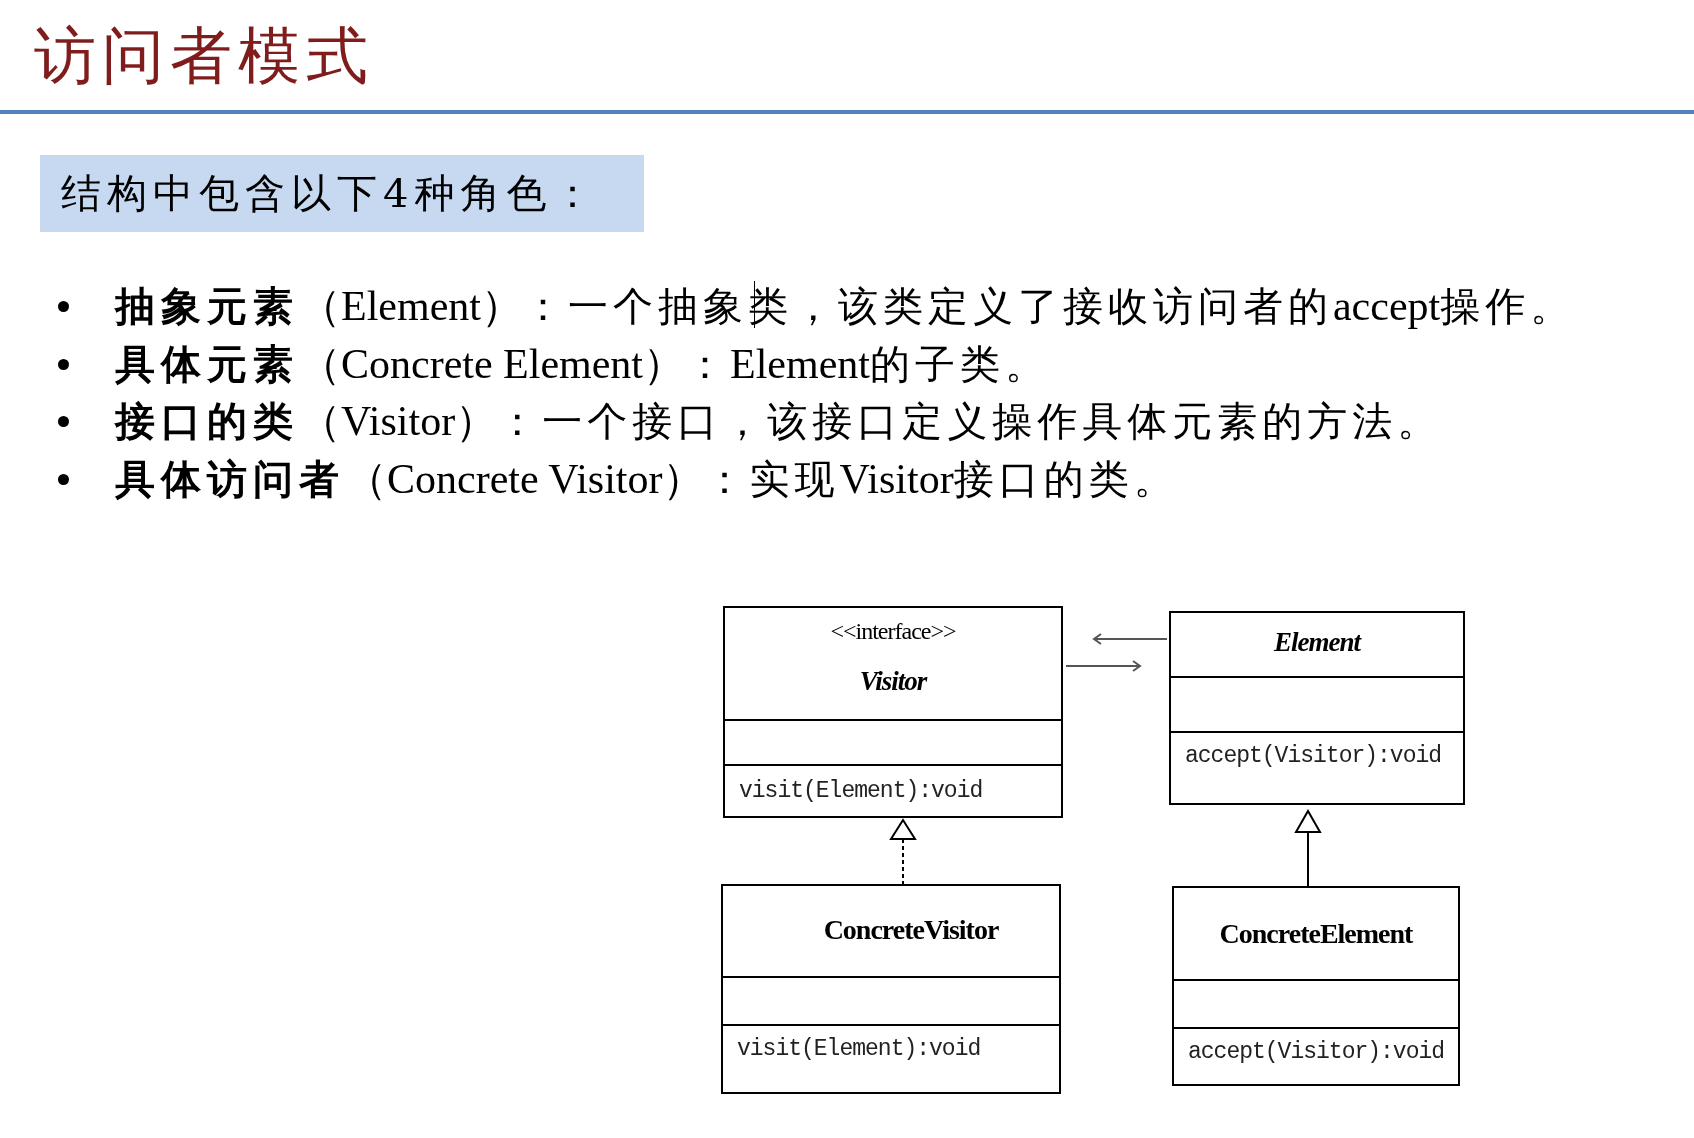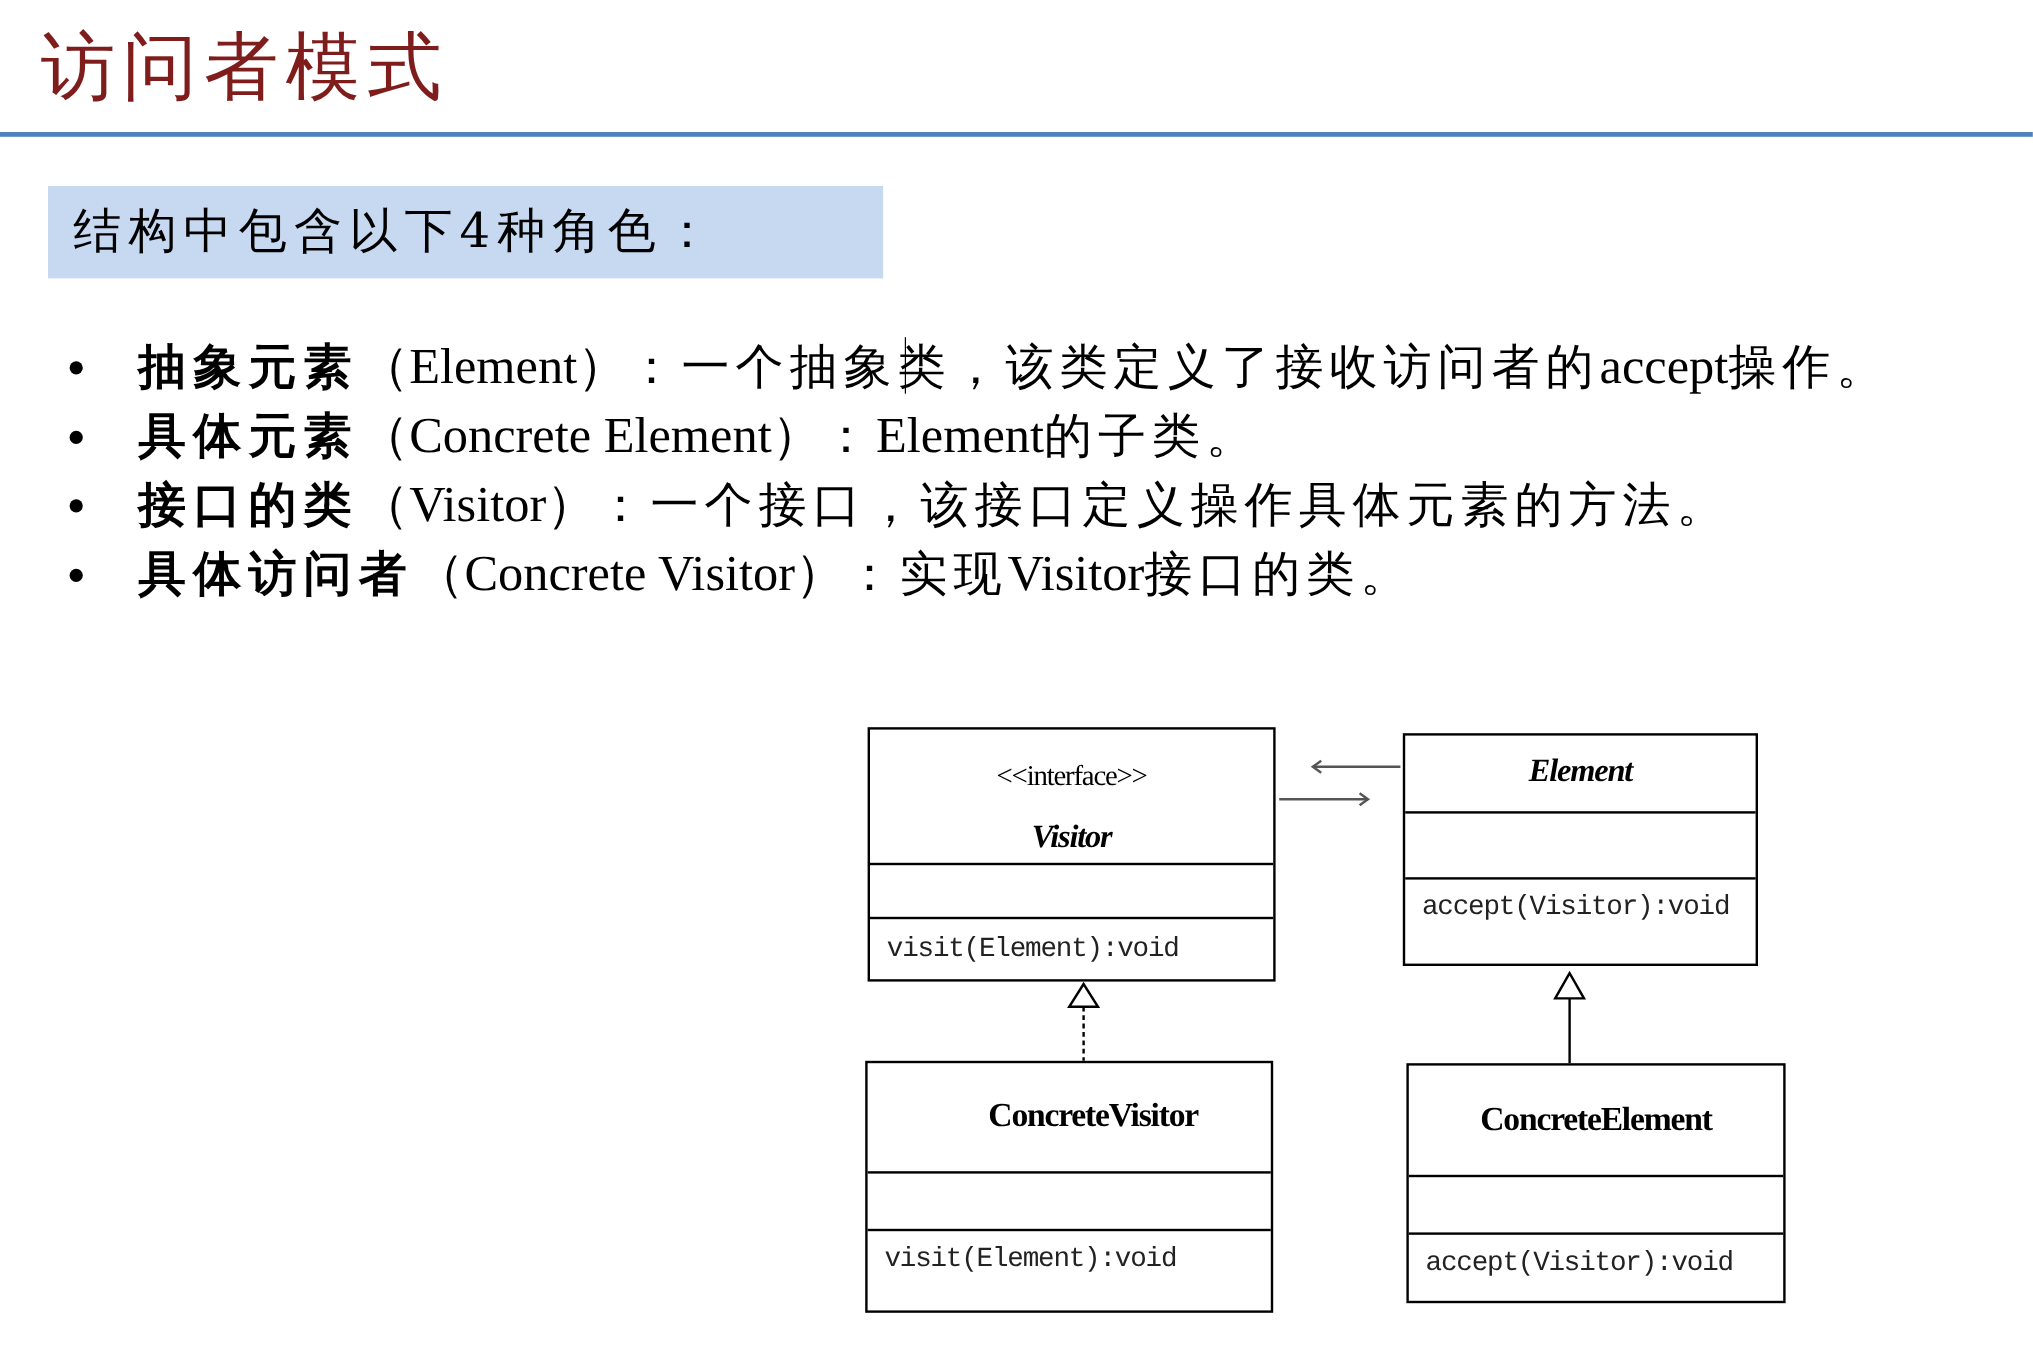--- a/index.html
+++ b/index.html
@@ -1,21 +1,21 @@
 <!DOCTYPE html>
 <html><head>
 <meta charset="utf-8">
 <style>
   html, body { margin: 0; padding: 0; background: #ffffff; }
   body { width: 1694px; height: 1138px; position: relative; overflow: hidden;
          font-family: "Liberation Serif", "DejaVu Serif", serif; color: #000; }
   .slide-title { position: absolute; left: 34px; top: 18px; font-size: 62px; line-height: 76px;
                  color: #7f1d1d; letter-spacing: 6px; font-family: "DejaVu Serif", serif; }
   .title-rule { position: absolute; left: 0; top: 110px; width: 1694px; height: 4px; background: #4F81BD; }
-  .highlight-box { position: absolute; left: 40px; top: 155px; width: 696px; height: 77px; background: #C6D9F1; }
+  .highlight-box { position: absolute; left: 40px; top: 155px; width: 604px; height: 77px; background: #C6D9F1; }
   .highlight-text { position: absolute; left: 21px; top: 0; line-height: 77px; font-size: 40px;
                     letter-spacing: 6px; font-family: "DejaVu Serif", serif; white-space: nowrap; }
   .bullet-list { position: absolute; left: 58px; top: 277px; margin: 0; padding: 0; list-style: none; }
   .bullet-row { position: relative; height: 57.5px; line-height: 57.5px; font-size: 40px; white-space: nowrap; }
   .bullet-dot { position: absolute; left: 0; top: 24px; width: 11px; height: 11px; border-radius: 50%; background: #000; }
   .bullet-content { position: absolute; left: 57px; top: 0; }
   .role-name { font-weight: bold; letter-spacing: 6px; font-family: "DejaVu Serif", serif; }
   .role-paren { font-family: "Liberation Serif", serif; font-size: 42px; }
   .role-desc { letter-spacing: 5px; font-family: "DejaVu Serif", serif; text-align: center; }
   .role-desc .latin, .role-paren .latin { letter-spacing: 0; font-family: "Liberation Serif", serif; font-size: 42px; }
@@ -67,21 +67,21 @@
     <span class="bullet-dot"></span>
     <span class="bullet-content">
       <span class="role-name">具体访问者</span><span class="role-paren">（Concrete Visitor）</span><span class="role-desc"><span>：实现</span><span class="latin">Visitor</span><span>接口的类。</span></span>
     </span>
   </li>
 </ul>
 
 <div class="uml">
 
   <div class="uml-class" style="left:723px; top:606px; width:340px; height:212px;">
-    <div class="uml-section" style="top:0; height:90px;margin-top:16px;">
+    <div class="uml-section" style="top:0; height:90px;">
       <div class="uml-name stereotype" style="top:10px;">&lt;&lt;interface&gt;&gt;</div>
       <div class="uml-name classname-italic" style="top:58px;">Visitor</div>
     </div>
     <div class="uml-section div" style="top:111px; height:47px;"></div>
     <div class="uml-section div" style="top:156px; height:54px;">
       <div class="op" style="top:12px;">visit(Element):void</div>
     </div>
   </div>
 
   <div class="uml-class" style="left:1169px; top:611px; width:296px; height:194px;">
@@ -97,21 +97,21 @@
   <div class="uml-class" style="left:721px; top:884px; width:340px; height:210px;">
     <div class="uml-section" style="top:0; height:92px;">
       <div class="uml-name classname-bold" style="top:28px;padding-left:40px;">ConcreteVisitor</div>
     </div>
     <div class="uml-section div" style="top:90px; height:50px;"></div>
     <div class="uml-section div" style="top:138px; height:70px;">
       <div class="op" style="top:10px;">visit(Element):void</div>
     </div>
   </div>
 
-  <div class="uml-class" style="left:1172px; top:886px; width:316px; height:200px;">
+  <div class="uml-class" style="left:1172px; top:886px; width:288px; height:200px;">
     <div class="uml-section" style="top:0; height:93px;">
       <div class="uml-name classname-bold" style="top:30px;">ConcreteElement</div>
     </div>
     <div class="uml-section div" style="top:91px; height:50px;"></div>
     <div class="uml-section div" style="top:139px; height:59px;">
       <div class="op" style="top:10px;">accept(Visitor):void</div>
     </div>
   </div>
 
   <svg class="connectors" width="1694" height="1138">

